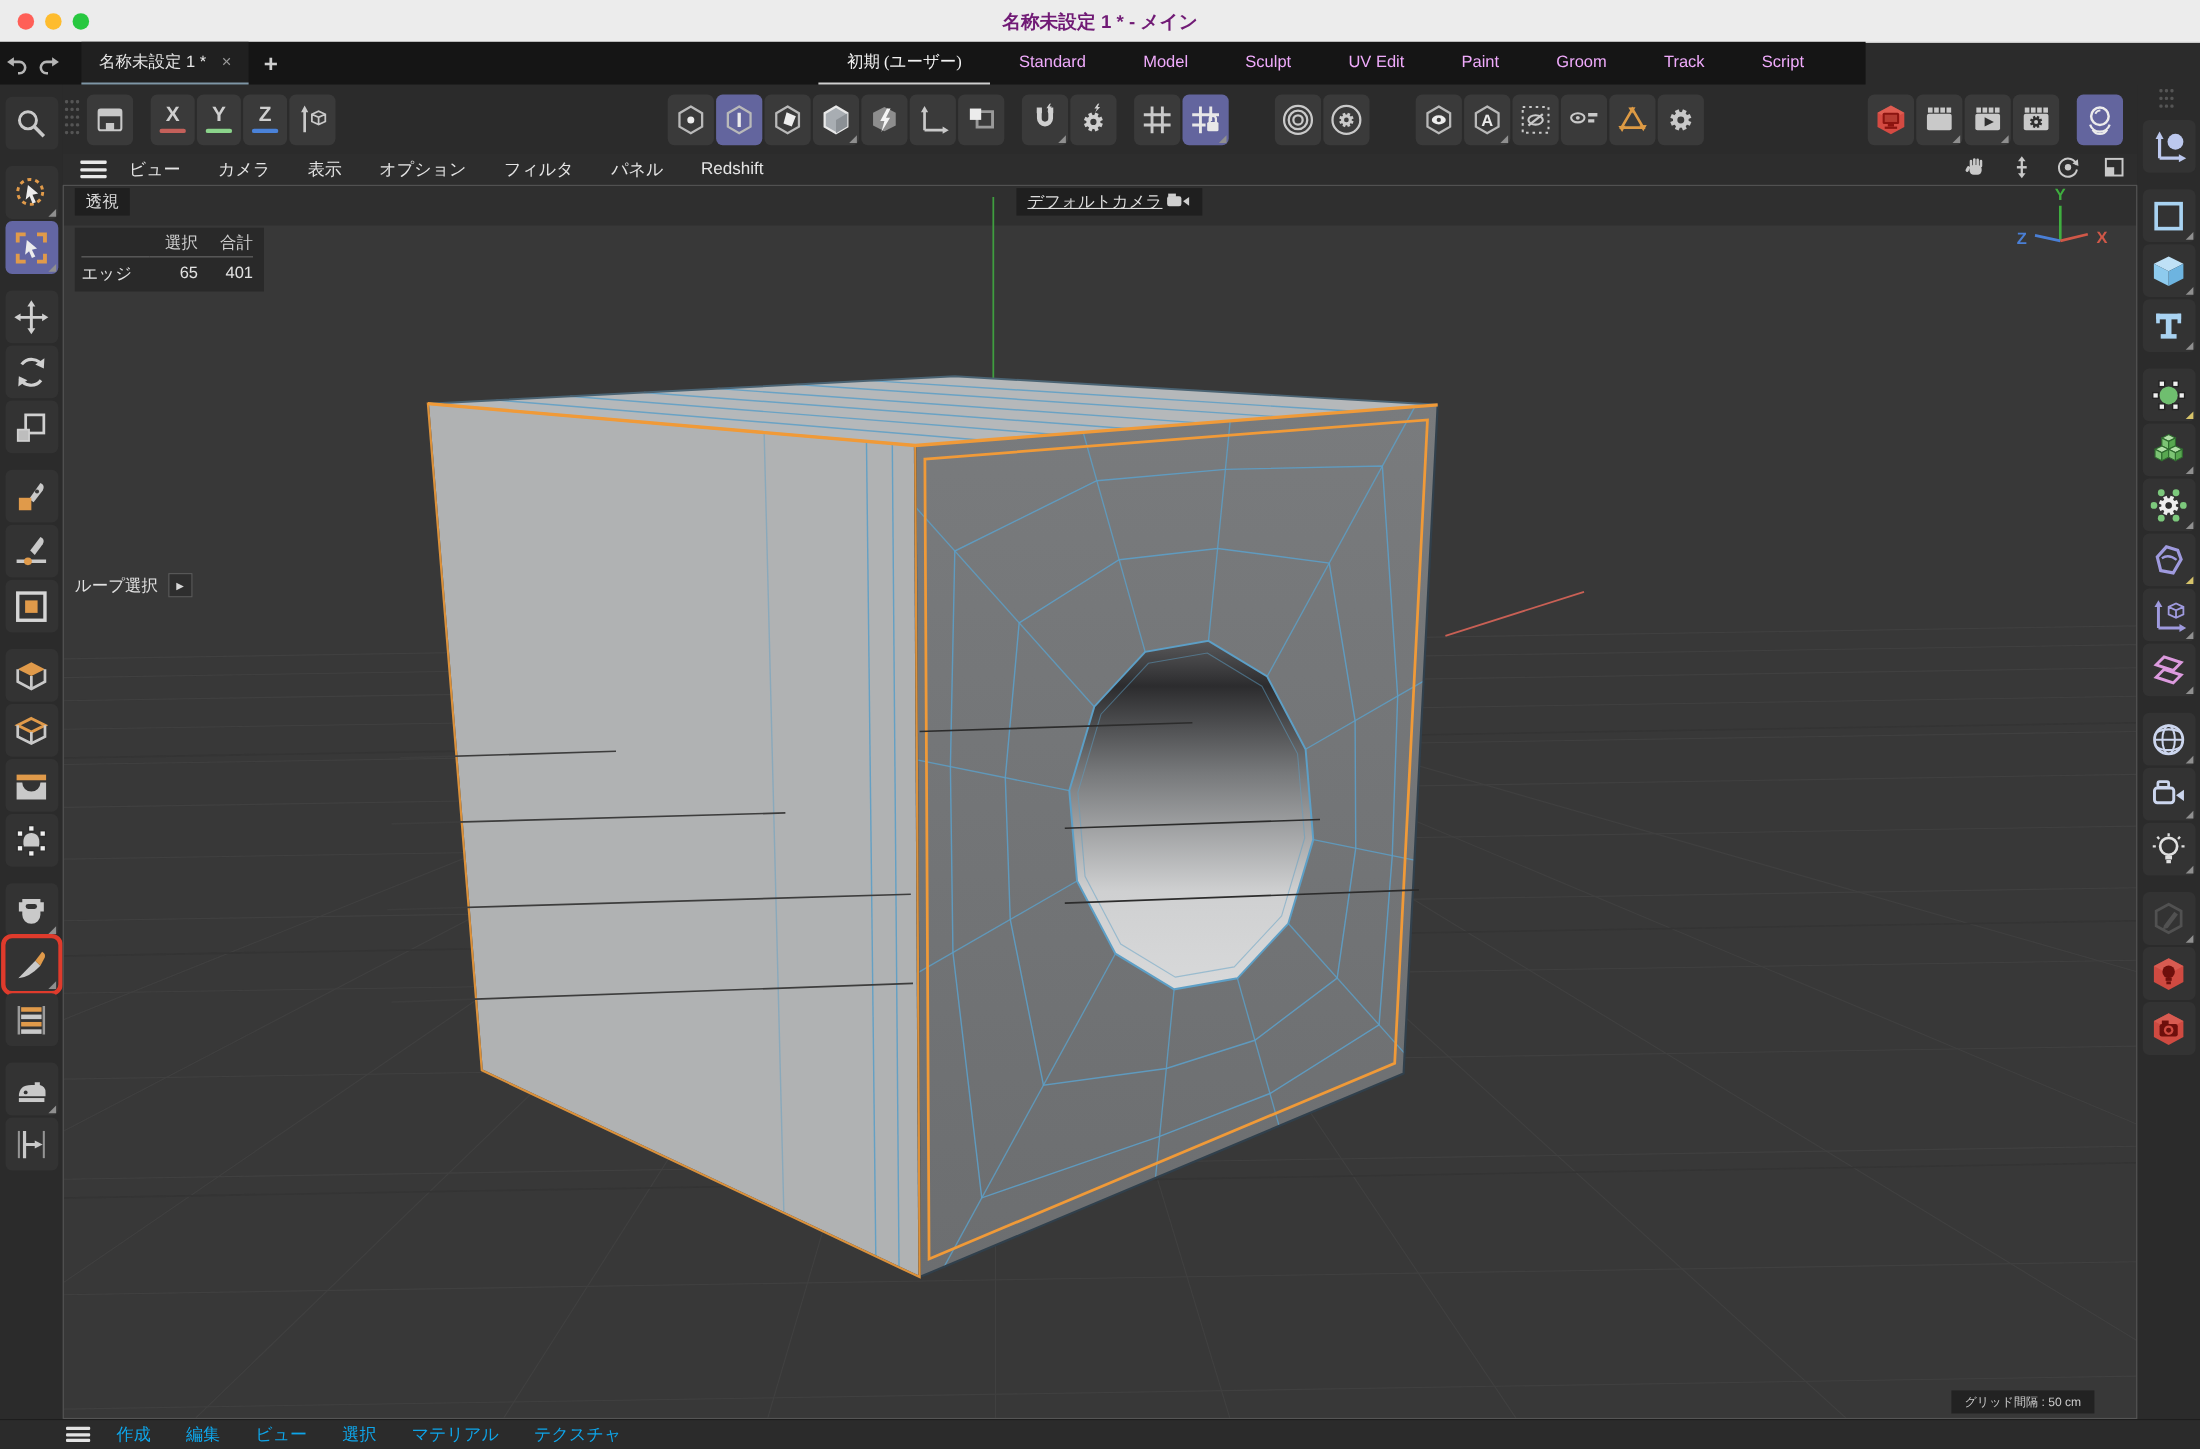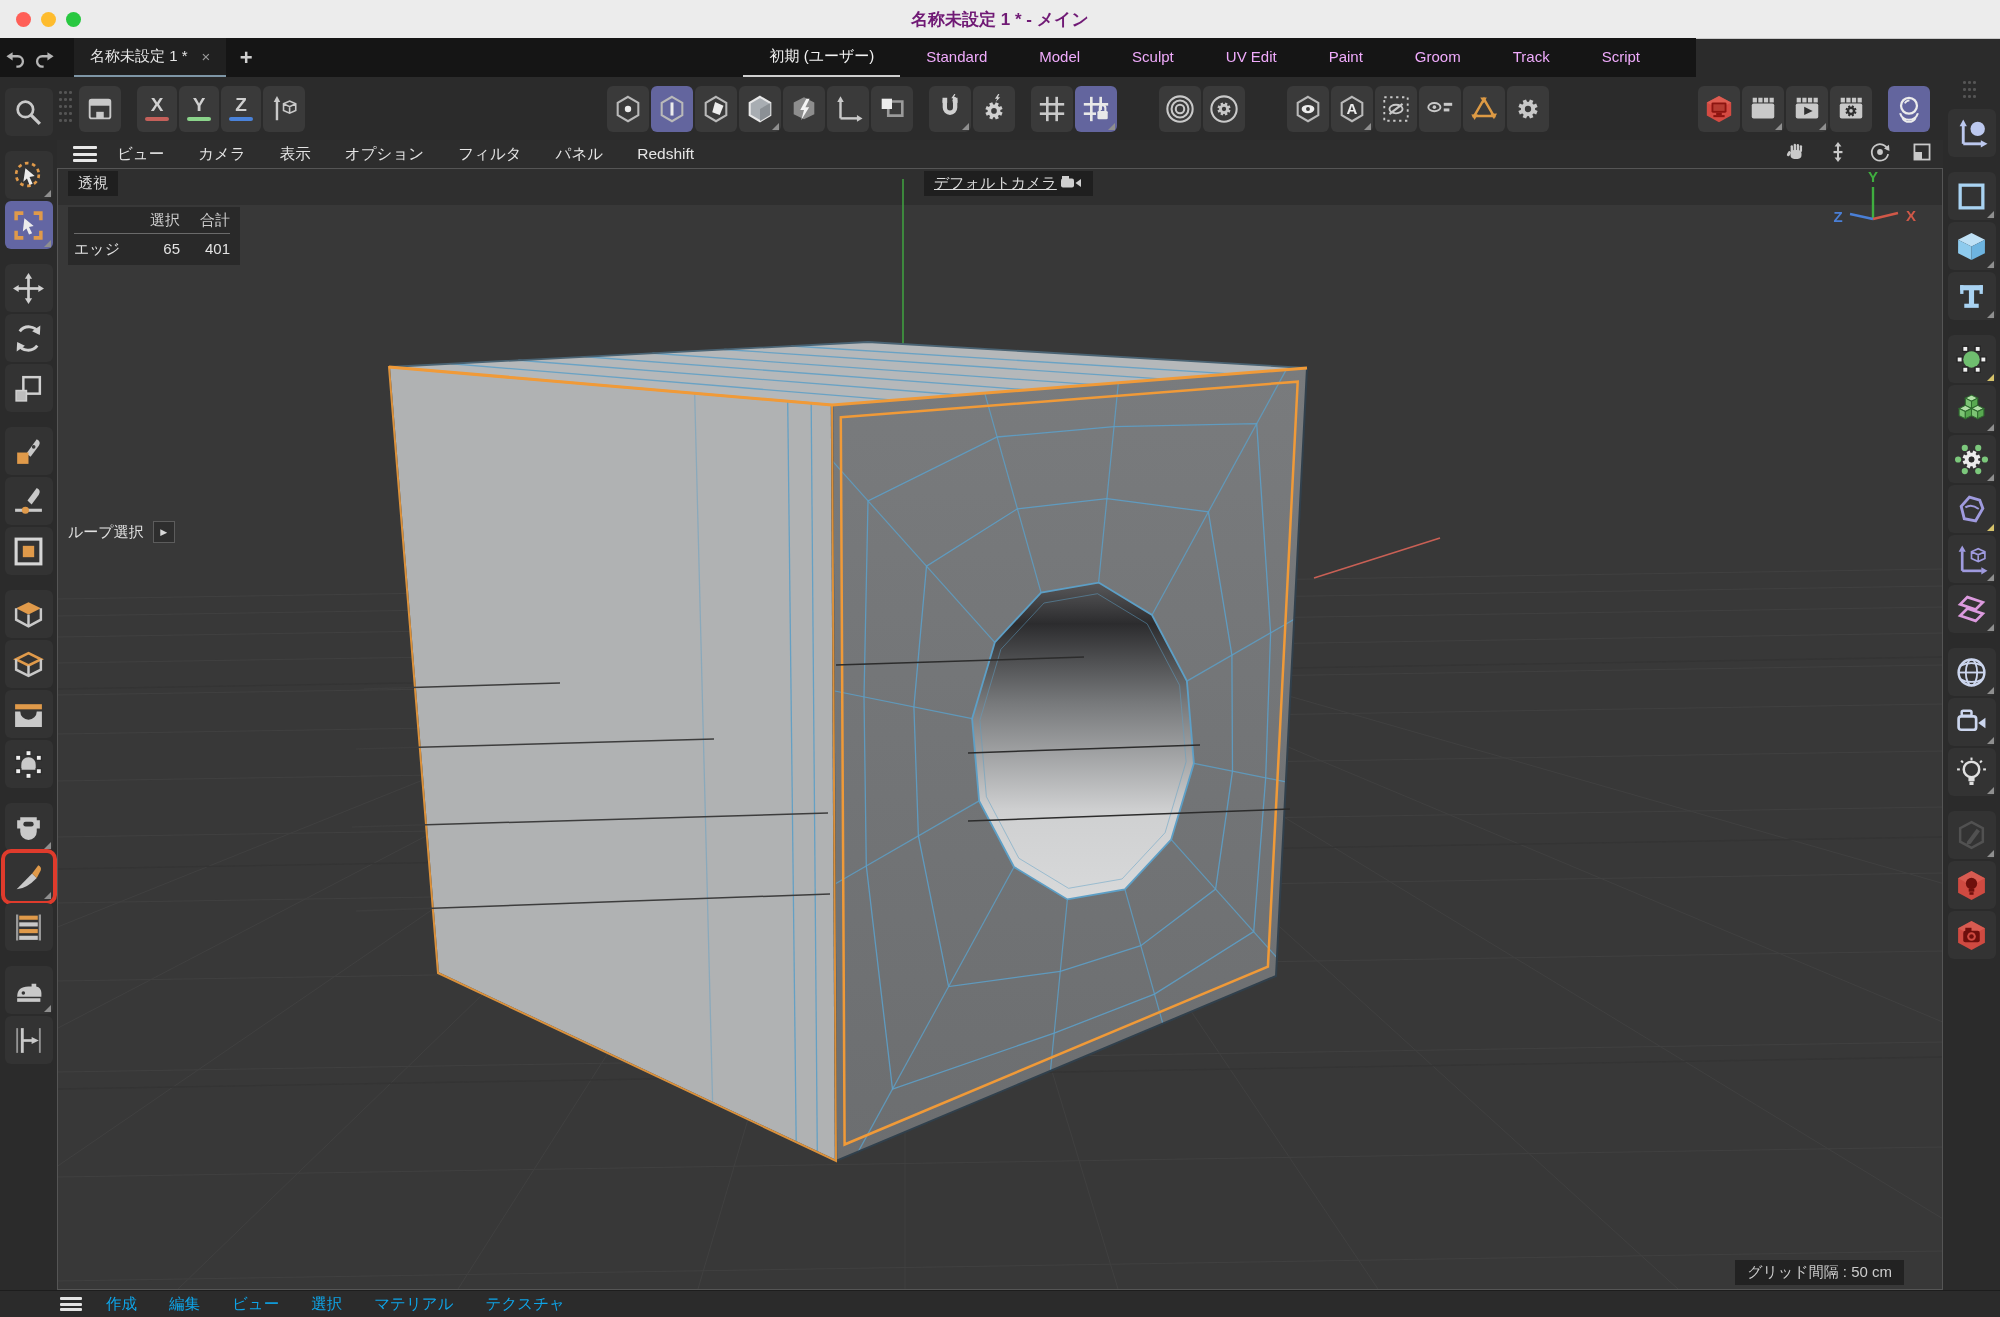--- a/index.html
+++ b/index.html
@@ -13,21 +13,21 @@
   
   .tabbar{position:absolute;left:0;top:38px;width:1696px;height:39px;background:#151515;display:flex;align-items:stretch;}
   .histbtn{width:30px;display:flex;align-items:center;justify-content:center;}
   .histbtn svg{width:22px;height:22px;}
   .doctab{margin-left:14px;padding:0 16px;display:flex;align-items:center;gap:14px;background:#202020;border-bottom:2px solid #7e96a6;}
   .doctab .lbl{color:#e6e6e6;font-size:15px;}
   .doctab .cls{color:#9a9a9a;font-size:15px;}
   .addtab{width:40px;display:flex;align-items:center;justify-content:center;color:#cfcfcf;font-size:22px;font-weight:bold;}
   .laytabs{margin-left:auto;display:flex;align-items:stretch;padding-right:30px;}
   .laytab{display:flex;align-items:center;padding:0 26px;font-size:15px;color:#f0abfc;border-bottom:2px solid transparent;}
-  .laytab.active{color:#f2f2f2;border-bottom-color:#cfcfcf;}
+  .laytab.active{color:#f2f2f2;border-bottom-color:#cfcfcf;font-family:Liberation Serif, serif;}
   
   .toolbar{position:absolute;left:57px;top:77px;width:1886px;height:63px;background:#2b2b2b;display:flex;align-items:center;}
   .grip{display:grid;grid-template-columns:repeat(3,5px);grid-auto-rows:7px;margin:0 4px 0 2px;}
   .grip i{width:2.5px;height:2.5px;border-radius:50%;background:#555;}
   .tbtn{height:46px;min-width:42px;background:#3a3a3a;border-radius:6px;margin:0 1px;display:flex;align-items:center;justify-content:center;position:relative;}
   .tbtn.active{background:#63659e;}
   .tbtn .ic{width:30px;height:30px;}
   .axisbtn{width:40px;height:46px;background:#3a3a3a;border-radius:6px;margin:0 1px;display:flex;flex-direction:column;align-items:center;justify-content:center;gap:3px;}
   .axisbtn .ltr{color:#cfcfcf;font-size:19px;font-weight:bold;line-height:18px;}
   .axisbtn .bar{width:24px;height:3.5px;border-radius:2px;}
@@ -56,21 +56,21 @@
   .chip{position:absolute;background:rgba(30,30,30,.88);color:#dedede;font-size:15px;padding:3px 10px;}
   .vlabel{left:10px;top:2px;}
   .camchip{left:866px;top:2px;display:flex;gap:2px;text-decoration:underline;}
   .camchip svg{width:24px;height:16px;}
   .stats{position:absolute;left:10px;top:38px;background:rgba(24,24,24,.45);padding:4px 10px 6px 6px;
     display:grid;grid-template-columns:62px 44px 50px;row-gap:6px;color:#e2e2e2;font-size:15px;}
   .stats .h{color:#cfcfcf;text-align:right;border-bottom:1px solid #6a6a6a;padding-bottom:3px;}
   .stats .c{text-align:right;}
   .loopchip{position:absolute;left:10px;top:352px;display:flex;align-items:center;gap:9px;color:#e0e0e0;font-size:15px;}
   .loopbox{width:20px;height:20px;background:#2e2e2e;border:1px solid #5c5c5c;display:flex;align-items:center;justify-content:center;color:#d8d8d8;font-size:9px;}
-  .gridchip{position:absolute;right:38px;bottom:4px;background:rgba(30,30,30,.85);color:#cccccc;font-size:15px;padding:3px 12px;}
+  .gridchip{position:absolute;right:38px;bottom:4px;background:rgba(30,30,30,.85);color:#cccccc;font-size:11px;padding:3px 12px;}
   .gizmo{position:absolute;right:8px;top:0;width:120px;height:60px;}
   .gizmo text{font-size:15px;font-weight:bold;font-family:"Liberation Sans",sans-serif;}
   
   .bottombar{position:absolute;left:0;bottom:0;width:2000px;height:27px;background:#2b2b2b;border-top:1px solid #1d1d1d;display:flex;align-items:center;padding-left:60px;box-sizing:border-box;}
   .bottombar .burger{width:22px;height:14px;display:flex;flex-direction:column;justify-content:space-between;margin-right:24px;}
   .bottombar .burger i{height:3px;background:#e3e3e3;border-radius:1px;}
   .bmenu-item{color:#0ea5e9;font-size:15.5px;margin-right:32px;}
 </style>
 </head>
 <body>

